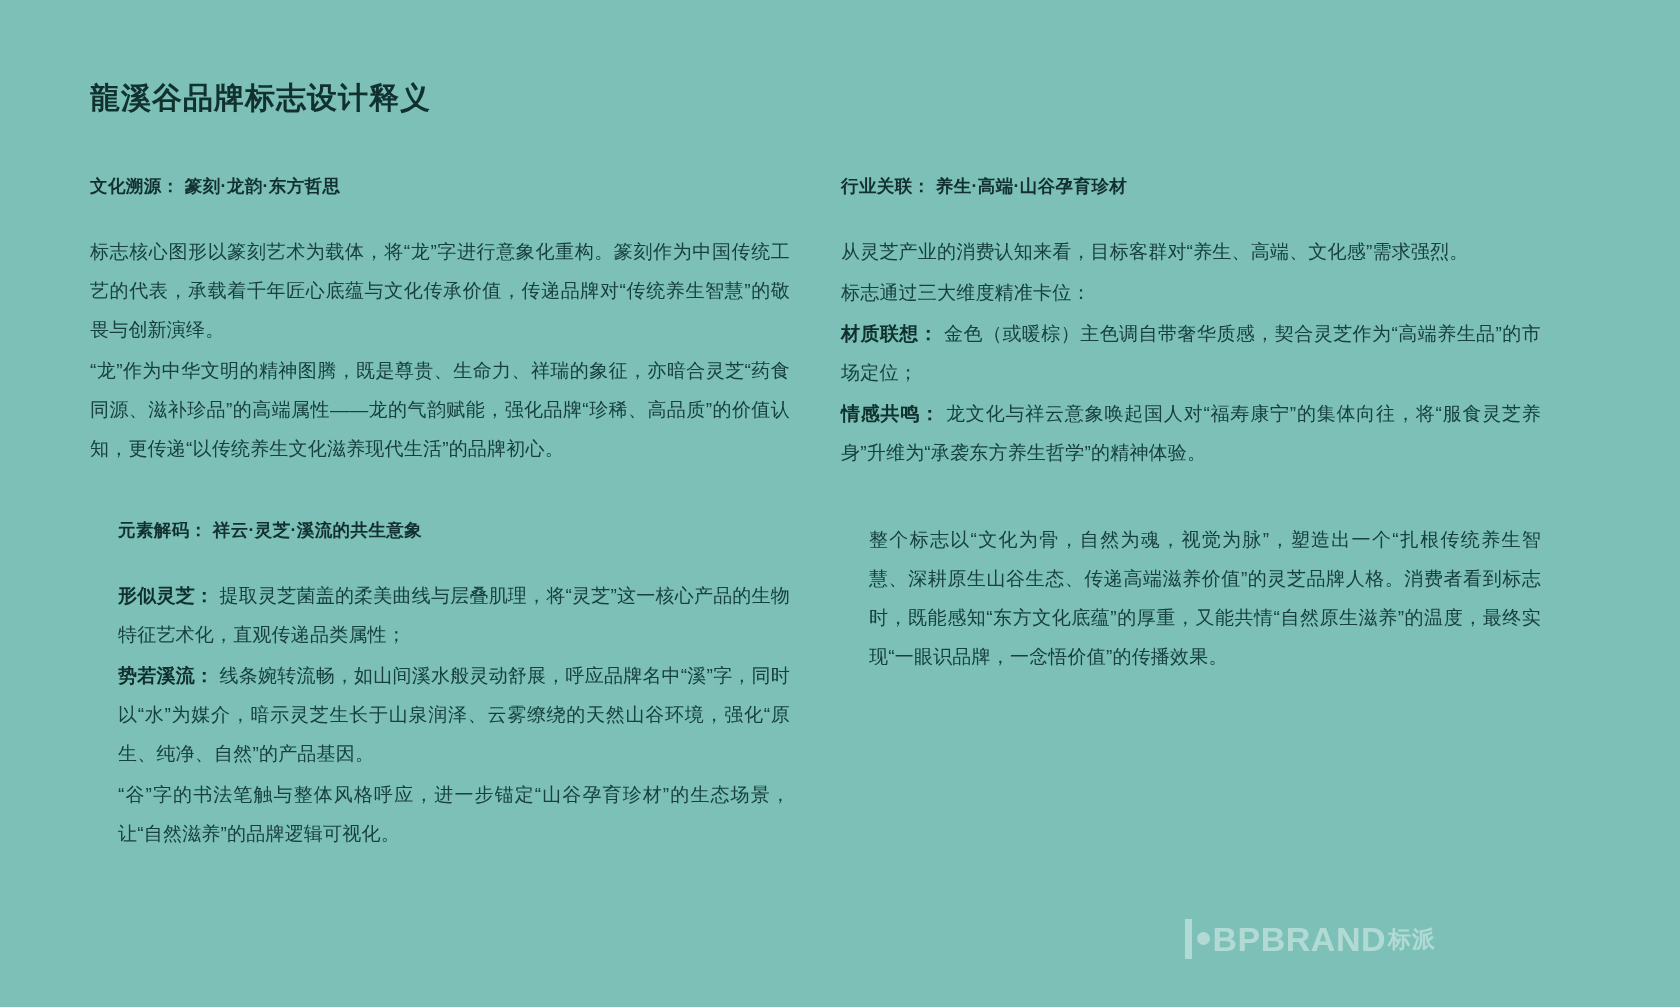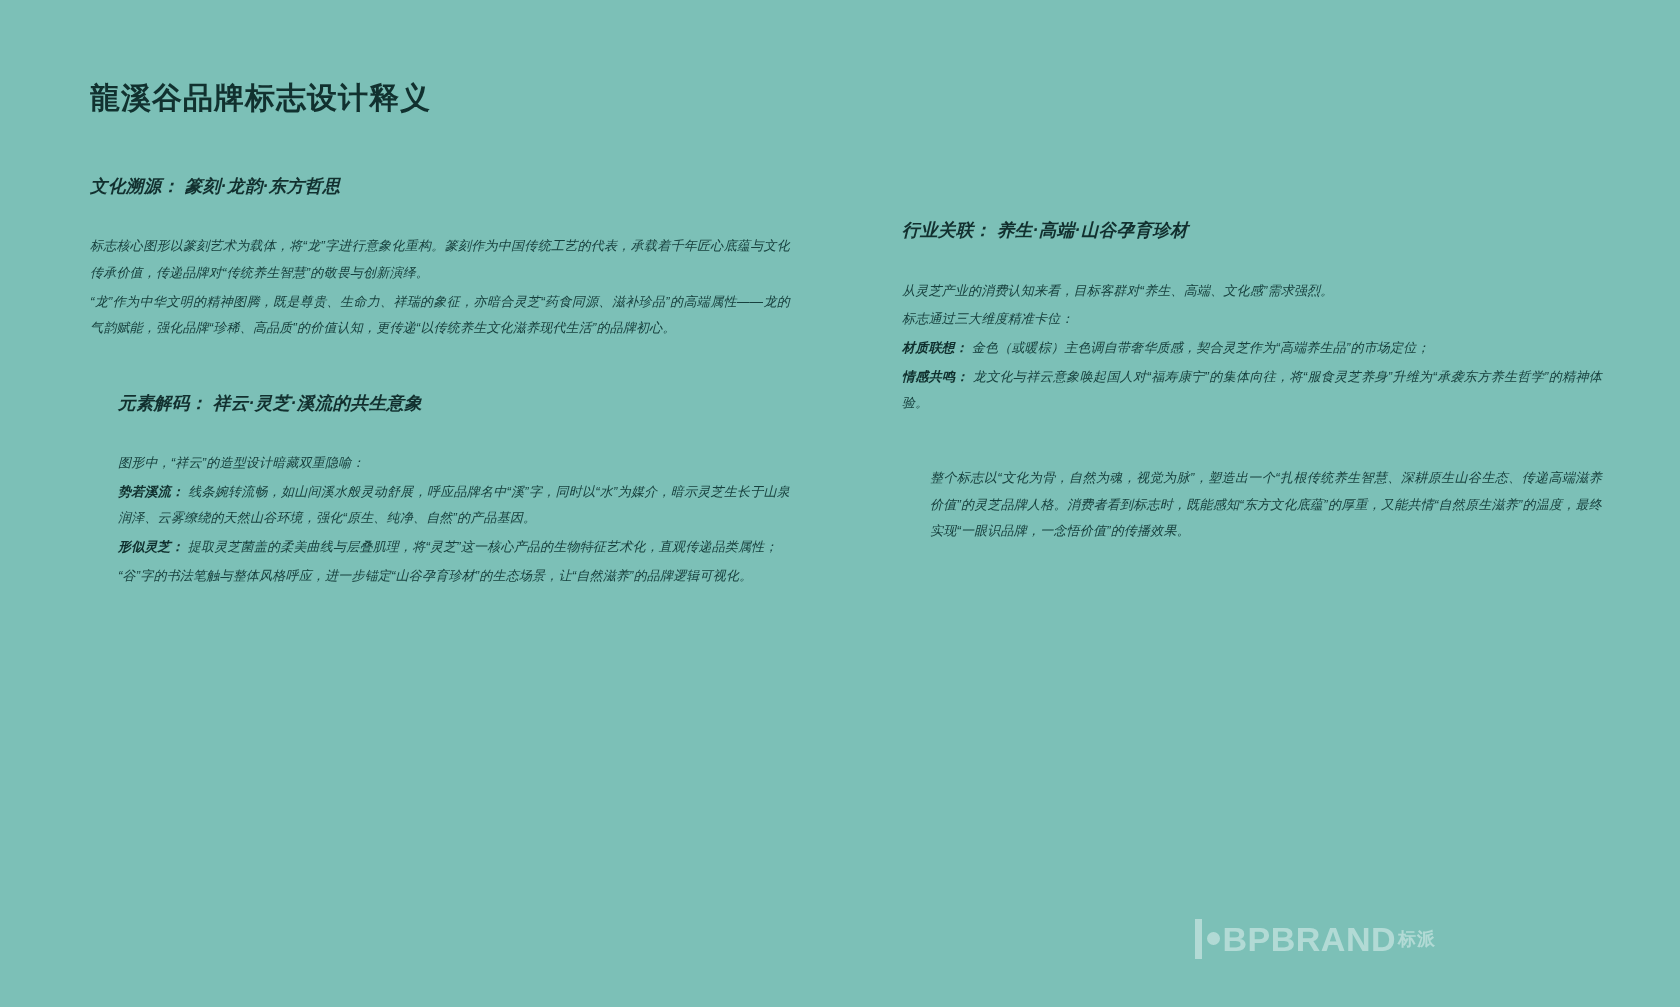--- a/index.html
+++ b/index.html
@@ -24,23 +24,22 @@
   .doc-title {
     font-size: 30px;
     font-weight: bold;
     letter-spacing: 1px;
     color: #11312f;
     margin: 0 0 56px 0;
     line-height: 1.3;
   }
   .columns {
     display: flex;
-    gap: 112px;
-    align-items: center;
-    font-style: italic;
+    gap: 51px;
+    align-items: flex-start;
   }
   .col {
     width: 700px;
     flex: 0 0 700px;
   }
   .section {
     margin-bottom: 34px;
   }
   .section:last-child {
     margin-bottom: 0;
@@ -48,21 +47,21 @@
   }
   .sec-head {
     font-size: 17.5px;
     font-weight: bold;
     color: #12302f;
     margin: 0 0 34px 0;
     line-height: 1.5;
     letter-spacing: 0.4px;
   }
   .para {
-    font-size: 13px;
+    font-size: 19px;
     line-height: 2.05;
     color: #17403e;
     margin: 0 0 2px 0;
     text-align: justify;
     letter-spacing: 0.2px;
   }
   .para b {
     font-weight: bold;
     color: #10302e;
   }
@@ -99,21 +98,21 @@
     background: #dff1ee;
   }
   .logo-text {
     font-size: 34px;
     font-weight: bold;
     color: #dff1ee;
     letter-spacing: 0.5px;
     line-height: 1;
   }
   .logo-cn {
-    font-size: 18px;
+    font-size: 23px;
     font-weight: bold;
     color: #dff1ee;
     line-height: 1;
     letter-spacing: 1px;
   }
 </style>
 </head>
 <body>
 
 <div class="page">
@@ -127,23 +126,22 @@
       <div class="section">
         <div class="sec-head">文化溯源： 篆刻·龙韵·东方哲思</div>
         <p class="para">标志核心图形以篆刻艺术为载体，将“龙”字进行意象化重构。篆刻作为中国传统工艺的代表，承载着千年匠心底蕴与文化传承价值，传递品牌对“传统养生智慧”的敬畏与创新演绎。</p>
         <p class="para">“龙”作为中华文明的精神图腾，既是尊贵、生命力、祥瑞的象征，亦暗合灵芝“药食同源、滋补珍品”的高端属性——龙的气韵赋能，强化品牌“珍稀、高品质”的价值认知，更传递“以传统养生文化滋养现代生活”的品牌初心。</p>
       </div>
 
       <div class="spacer-sm"></div>
 
       <div class="section">
         <div class="sec-head">元素解码： 祥云·灵芝·溪流的共生意象</div>
-        <p class="para">图形中，“祥云”的造型设计暗藏双重隐喻：</p>
+        <p class="para"><b>形似灵芝：</b><span> 提取灵芝菌盖的柔美曲线与层叠肌理，将“灵芝”这一核心产品的生物特征艺术化，直观传递品类属性；</span></p>
         <p class="para"><b>势若溪流：</b><span> 线条婉转流畅，如山间溪水般灵动舒展，呼应品牌名中“溪”字，同时以“水”为媒介，暗示灵芝生长于山泉润泽、云雾缭绕的天然山谷环境，强化“原生、纯净、自然”的产品基因。</span></p>
-        <p class="para"><b>形似灵芝：</b><span> 提取灵芝菌盖的柔美曲线与层叠肌理，将“灵芝”这一核心产品的生物特征艺术化，直观传递品类属性；</span></p>
         <p class="para">“谷”字的书法笔触与整体风格呼应，进一步锚定“山谷孕育珍材”的生态场景，让“自然滋养”的品牌逻辑可视化。</p>
       </div>
 
     </div>
 
     <div class="col">
 
       <div class="section">
         <div class="sec-head">行业关联： 养生·高端·山谷孕育珍材</div>
         <p class="para">从灵芝产业的消费认知来看，目标客群对“养生、高端、文化感”需求强烈。</p>

